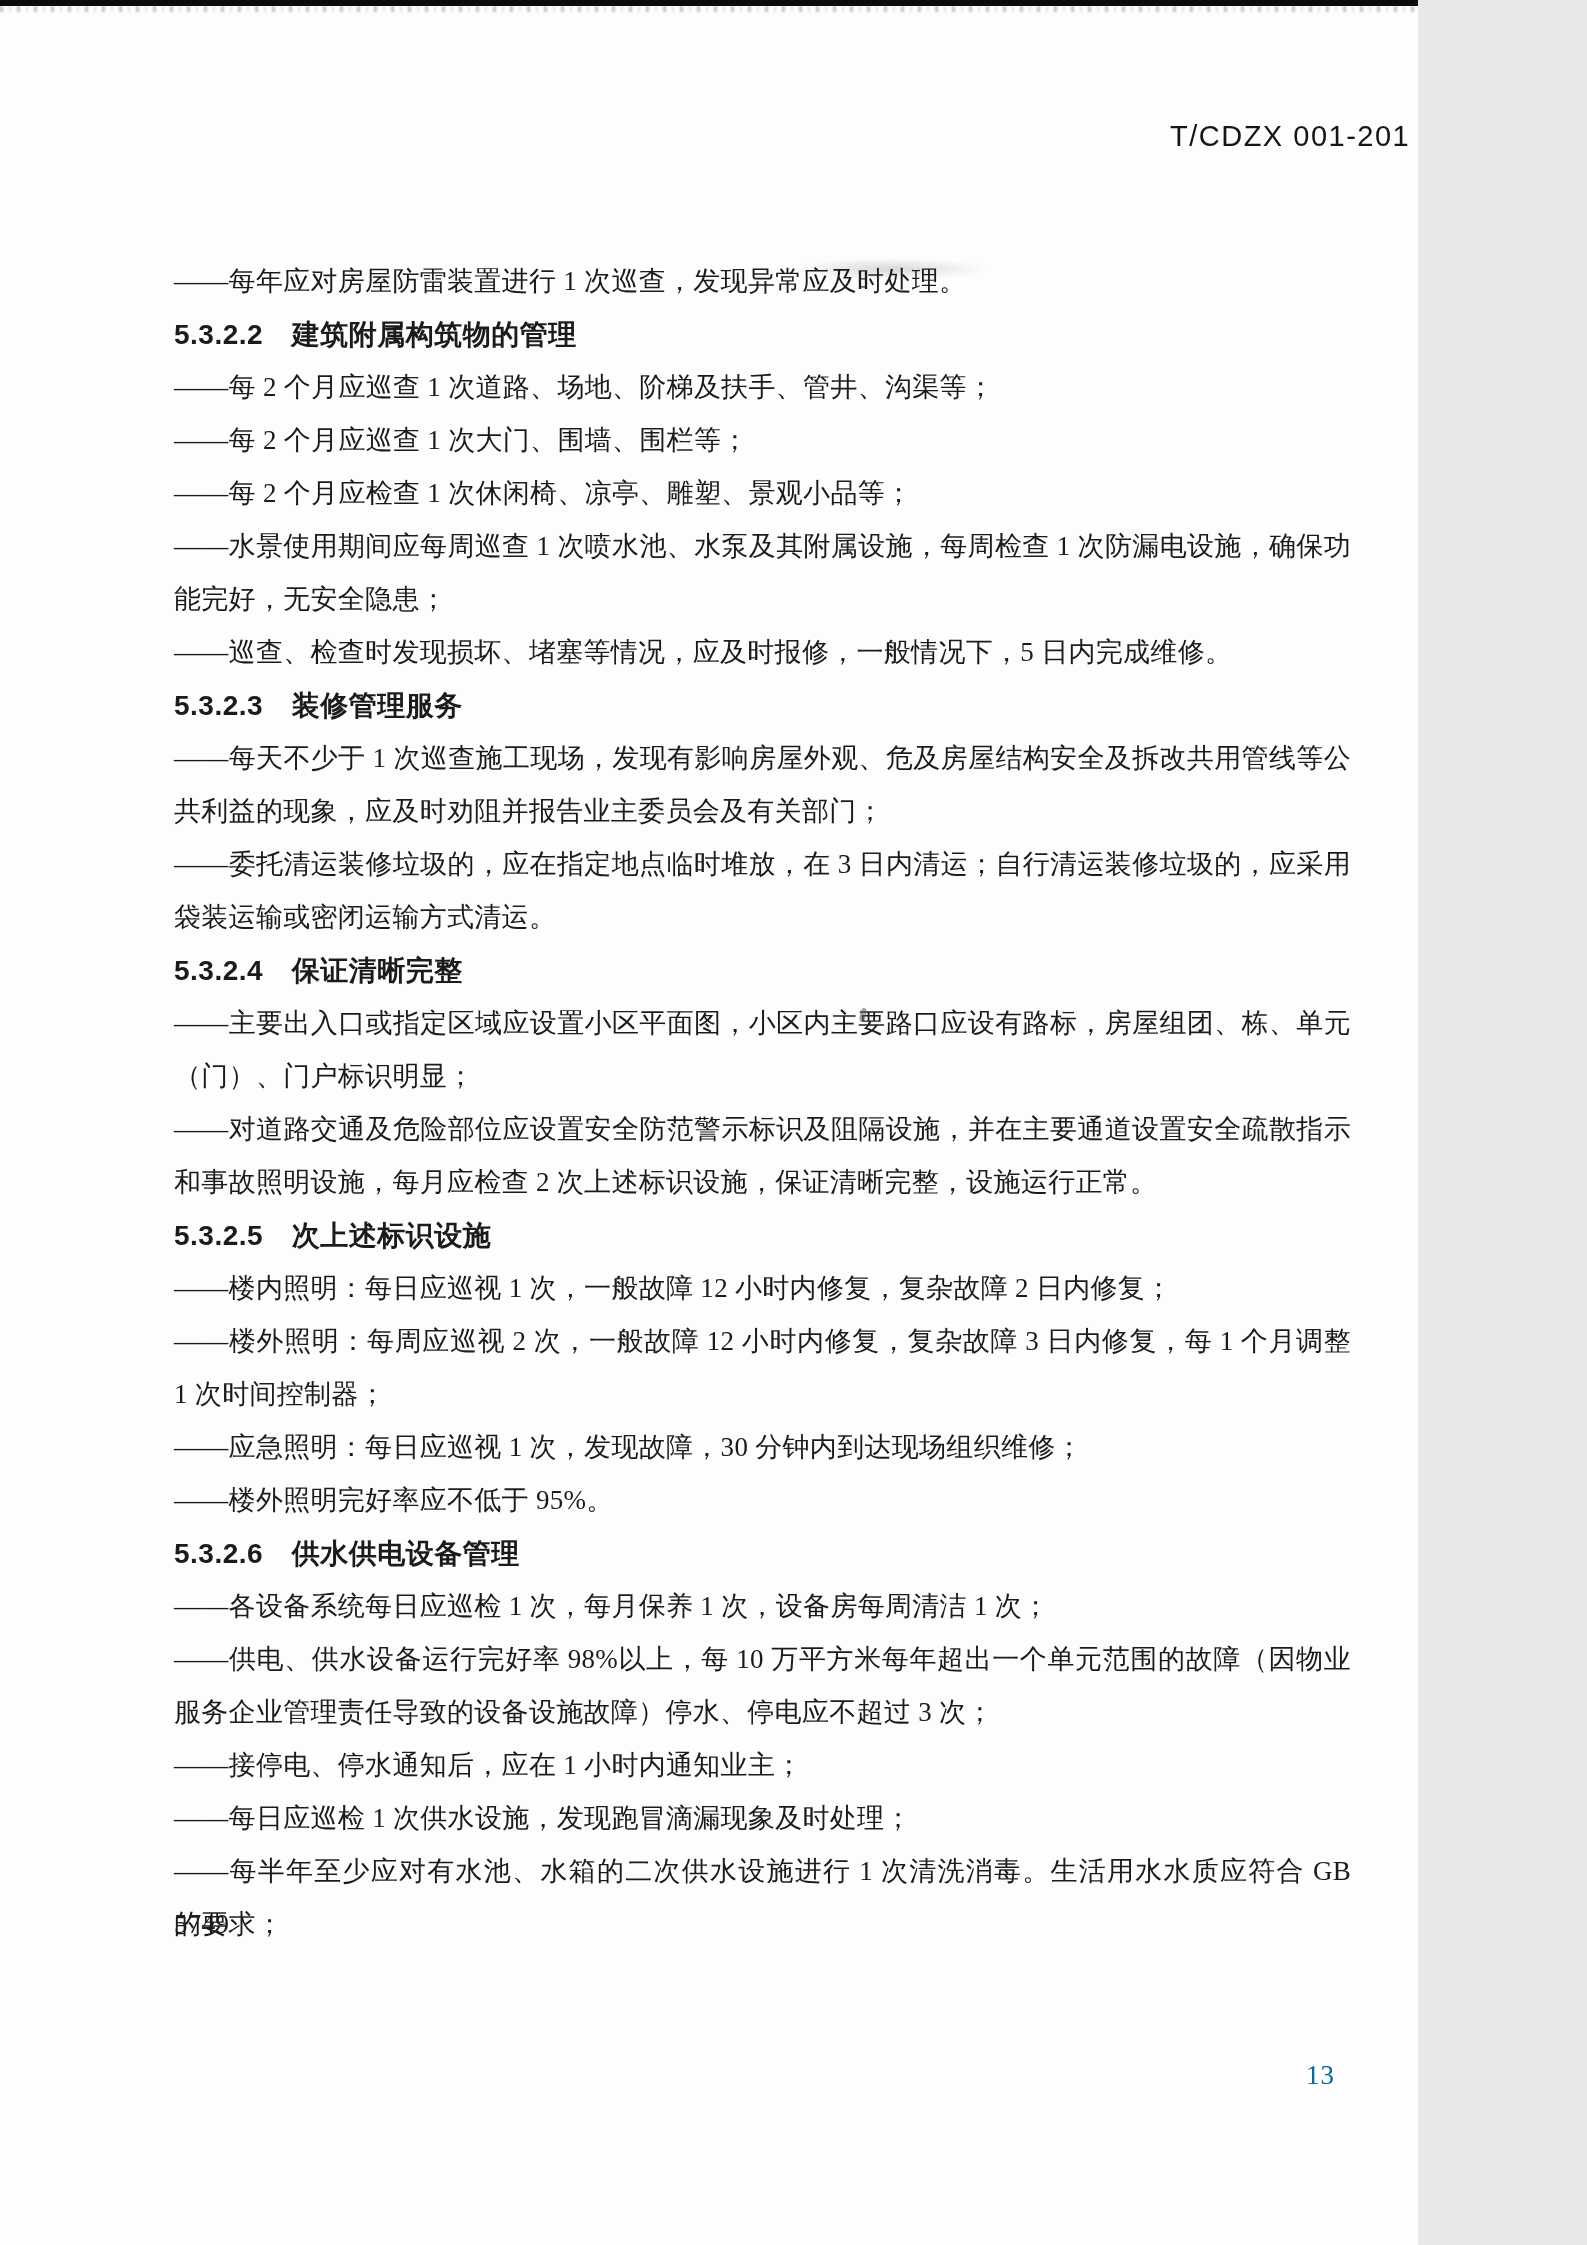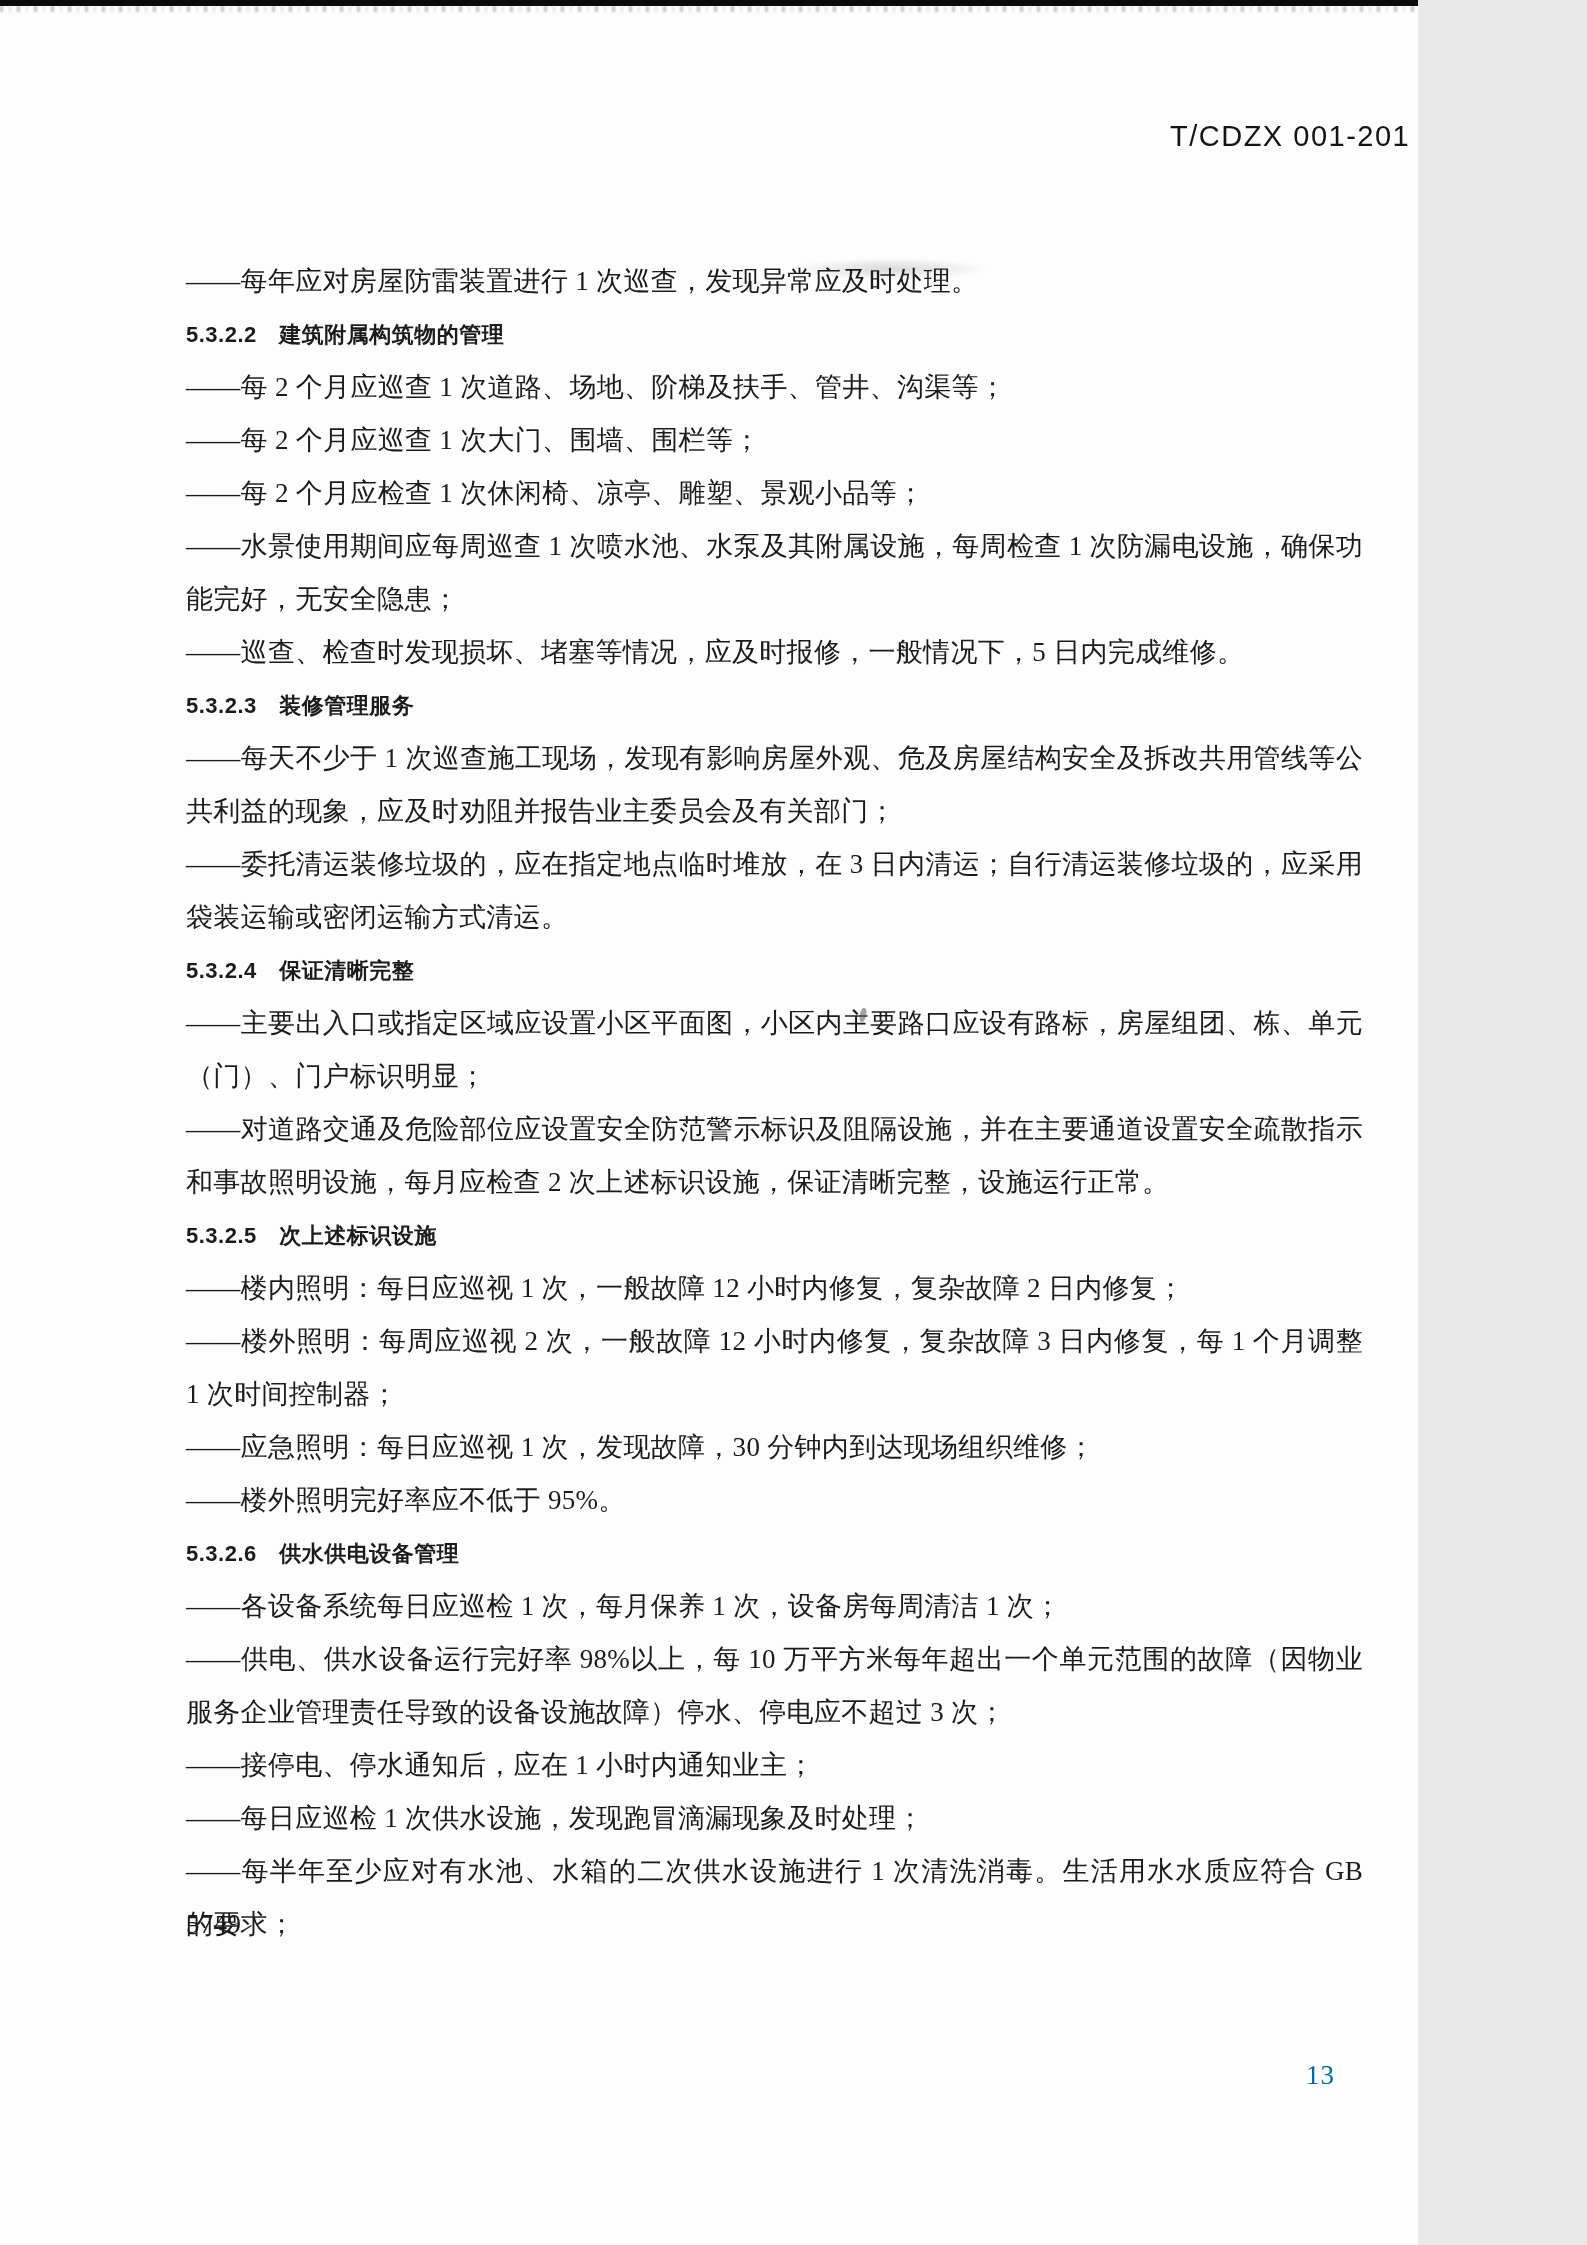--- a/index.html
+++ b/index.html
@@ -22,32 +22,32 @@
     filter:blur(1px);
     opacity:.7;
   }
   .doc-header{
     position:absolute;top:120px;left:1170px;
     font-family:"Liberation Sans","DejaVu Sans",sans-serif;
     font-size:29px;letter-spacing:1.5px;color:#151515;
     white-space:pre;
   }
   .content{
-    position:absolute;top:255px;left:186px;width:1177px;
+    position:absolute;top:255px;left:174px;width:1177px;
   }
   .line{
     height:53px;line-height:53px;
     font-size:27px;
     white-space:pre;
     letter-spacing:0.3px;
   }
   .line.heading{
     font-family:"Liberation Sans","DejaVu Sans",sans-serif;
     font-weight:bold;
-    font-size:22px;
+    font-size:28px;
     letter-spacing:0.5px;
   }
   .line.body-justify{
     white-space:normal;
     text-align:justify;
     text-align-last:justify;
     -moz-text-align-last:justify;
   }
   .page-number{
     position:absolute;top:2060px;left:1306px;

